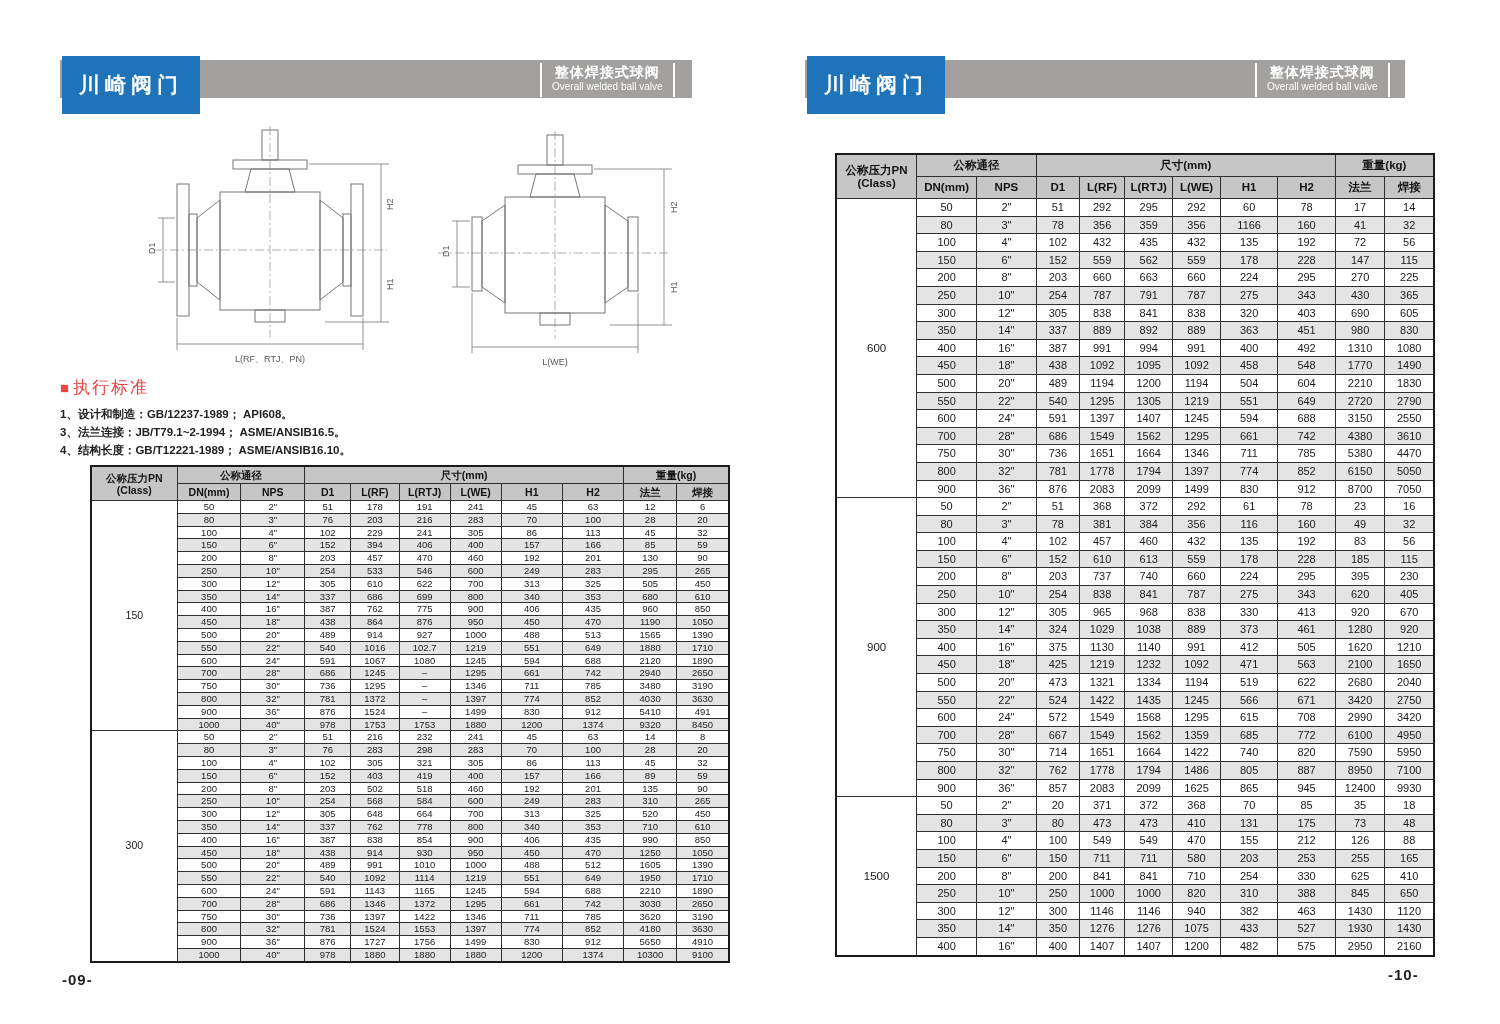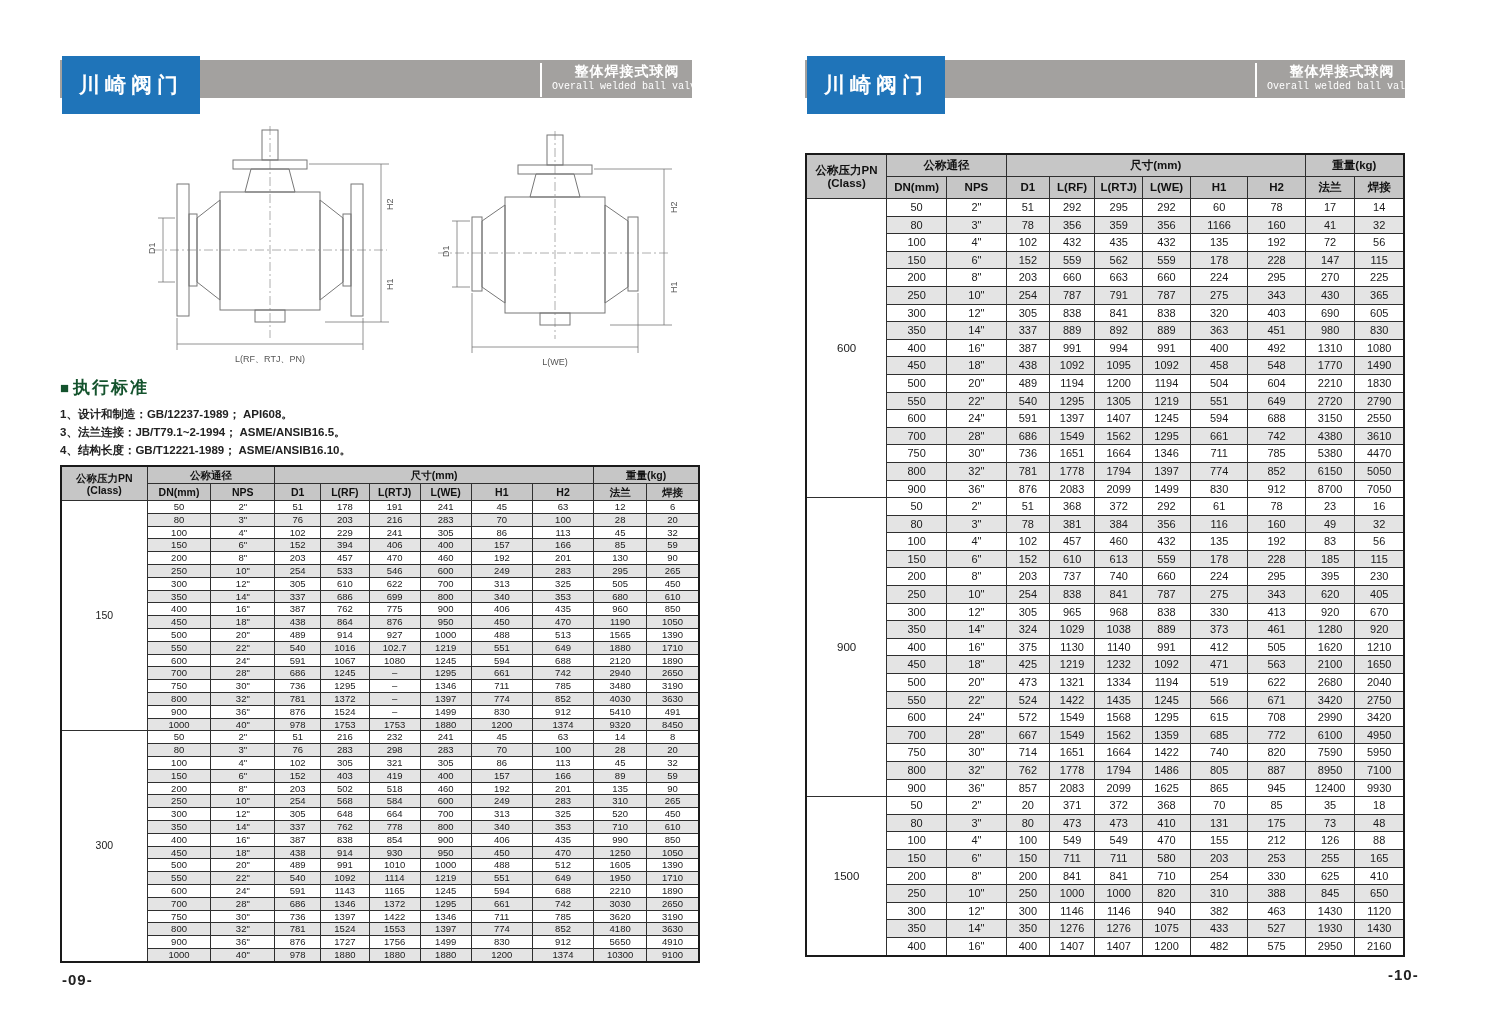--- a/index.html
+++ b/index.html
@@ -13,39 +13,39 @@
   .hbar-left  { left:60px;  top:60px; width:632px; }
   .hbar-right { left:805px; top:60px; width:600px; }
   .hbrand {
     position:absolute; top:56px; height:58px; width:138px;
     background:#1f74b9; color:#fff; font-weight:bold; font-size:21px;
     display:flex; align-items:center; justify-content:center; letter-spacing:5px;
   }
   .hbrand-left { left:62px; } .hbrand-right { left:807px; }
   .htitle {
     position:absolute; top:63px; height:32px; color:#fff; text-align:center;
-    border-left:2px solid #fff; border-right:2px solid #fff; padding:1px 10px;font-family:Liberation Mono, monospace;
+    border-left:2px solid #fff; border-right:2px solid #fff; padding:1px 10px;
   }
   .htitle-left { left:540px; } .htitle-right { left:1255px; }
   .htitle .cn { font-size:14px; font-weight:bold; letter-spacing:1px; line-height:17px; }
   .htitle .en { font-size:10px; line-height:11px; }
   
   .drawing { position:absolute; }
   .drawing svg { display:block; }
   .dline { stroke:#777; fill:none; stroke-width:1; }
   .cline { stroke:#999; fill:none; stroke-width:0.8; stroke-dasharray:9 3 2 3; }
   .dim   { stroke:#777; fill:none; stroke-width:0.8; }
   .dtext { font-family:"Liberation Sans",sans-serif; font-size:9px; fill:#555; }
   
   .standards { position:absolute; left:60px; top:376px; width:420px; }
-  .std-title { color:#14532d; font-weight:bold; font-size:17px; letter-spacing:2px; margin-bottom:6px; }
+  .std-title { color:#ef4444; font-weight:normal; font-size:17px; letter-spacing:2px; margin-bottom:6px; }
   .std-title .sq { font-size:15px; margin-right:2px; }
   .std-item { font-size:11.5px; font-weight:bold; color:#222; line-height:18px; white-space:nowrap; }
   
-  .dim-table { border-collapse:collapse; table-layout:fixed; position:absolute; background:#fff; border:2px solid #1a1a1a; }
+  .dim-table { border-collapse:collapse; table-layout:fixed; position:absolute; background:#fff; border:2px solid #1a1a1a;margin-left:30px; }
   .dim-table th, .dim-table td { border:1px solid #2f2f2f; text-align:center; vertical-align:middle; padding:0; overflow:hidden; white-space:nowrap; }
   .dim-table thead th { background:#c6c6c6; font-weight:bold; color:#111; }
   .dim-table tr.stripe td { background:#e4e4e4; }
   .dim-table td.pcell { background:#ffffff !important; font-weight:normal; }
   .tbl-left  { left:60px;  top:465px; width:640px; }
   .tbl-left thead th { height:16px; font-size:10.5px; line-height:12px; }
   .tbl-left tbody td { height:11.8px; font-size:9.5px; line-height:11.8px; }
   .tbl-left td.pcell { font-size:10.5px; }
   .tbl-right { left:805px; top:153px; width:600px; }
   .tbl-right thead th { height:21px; font-size:11.5px; line-height:13px; }

